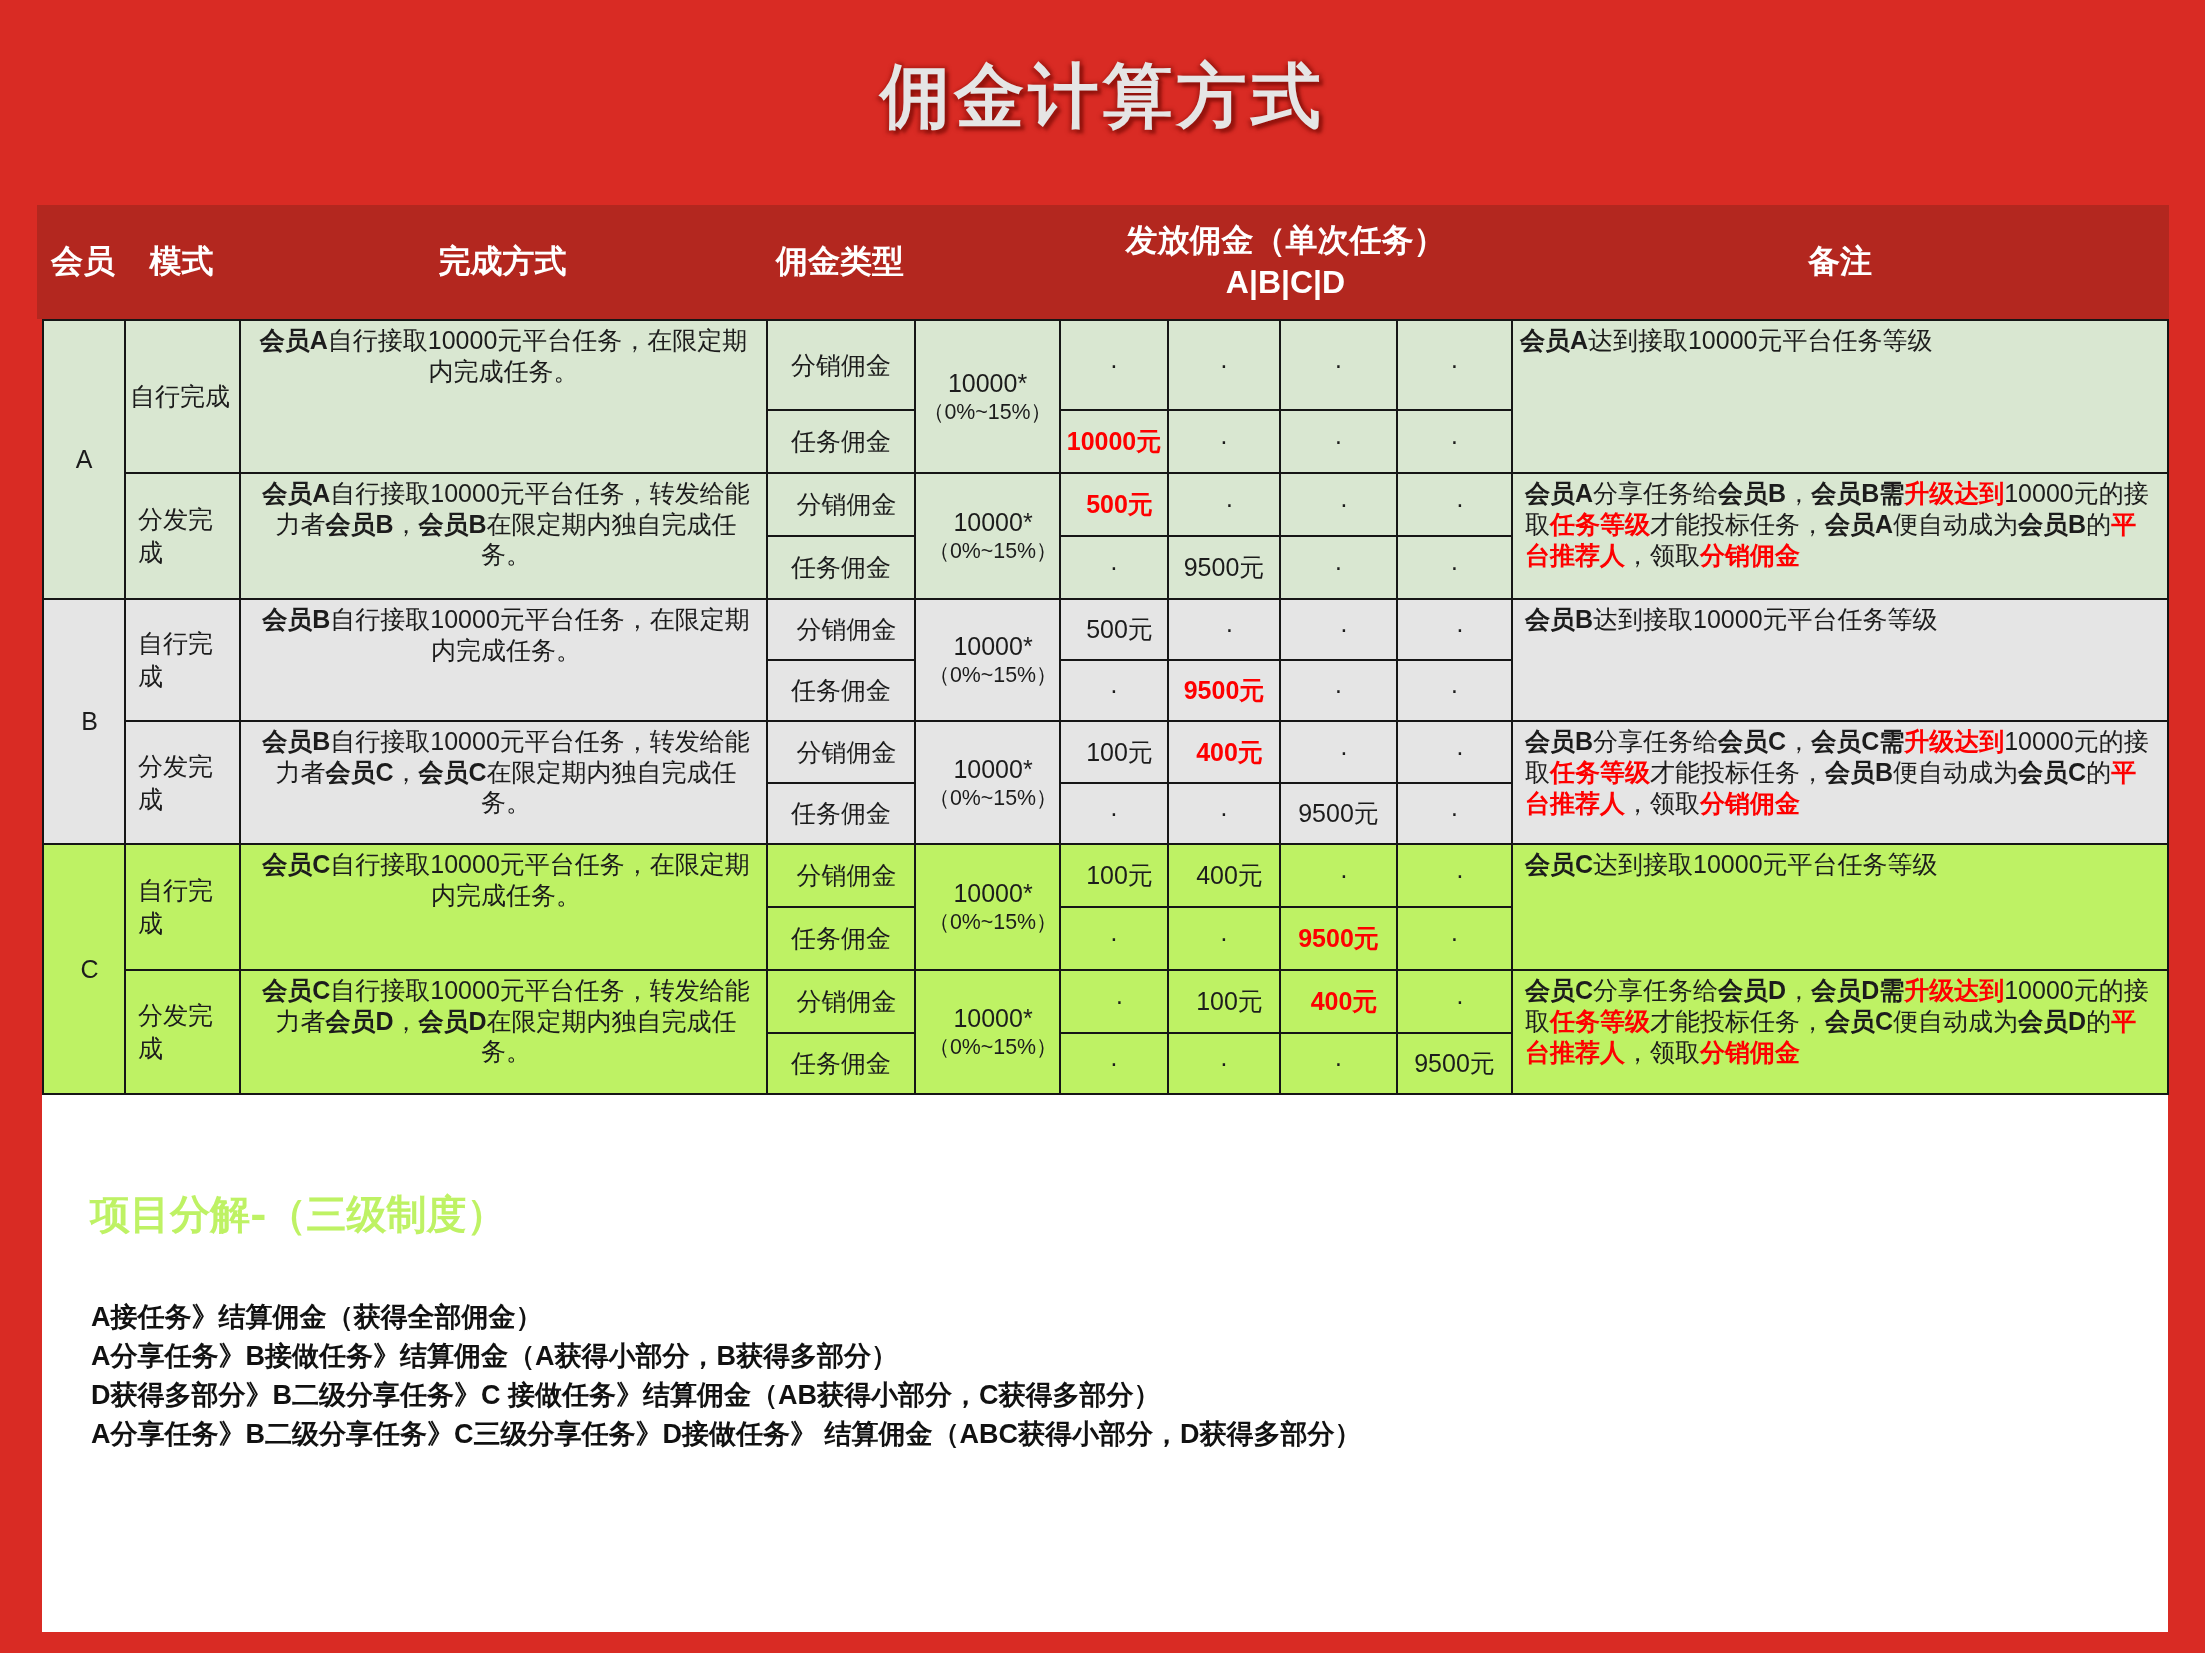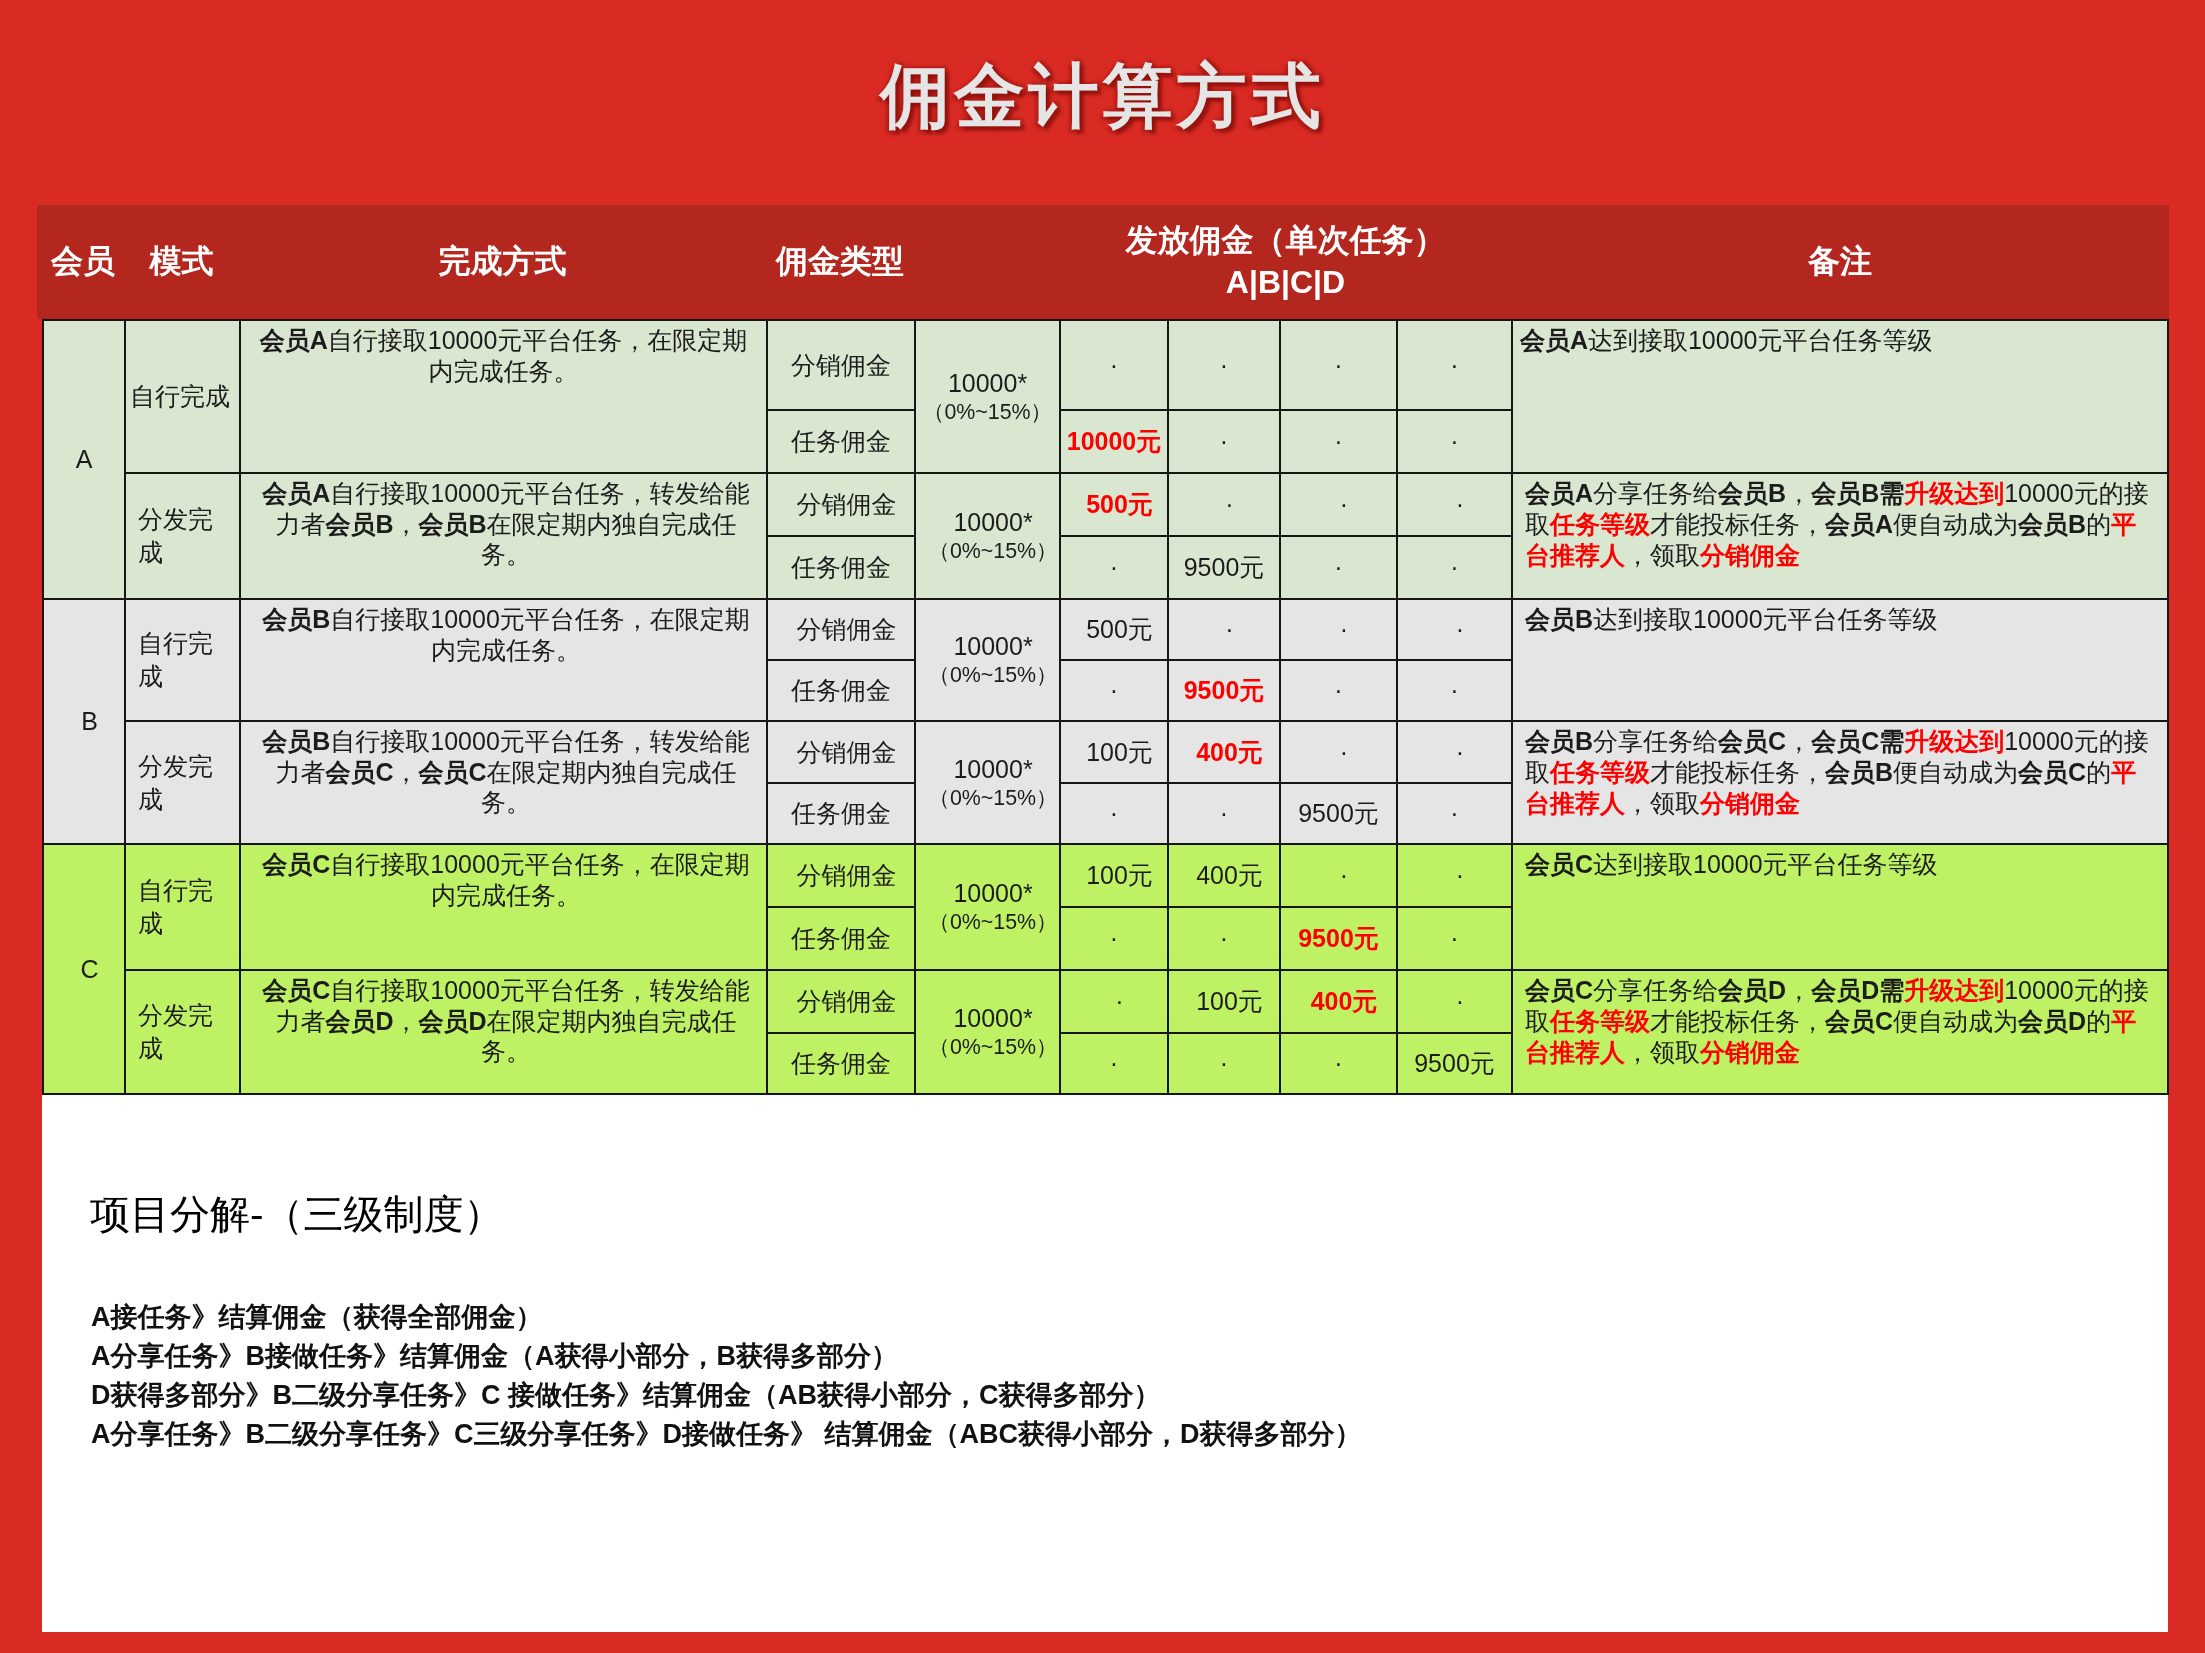--- a/index.html
+++ b/index.html
@@ -40,21 +40,21 @@
   .rb0{height:61px}.rb1{height:61px}.rb2{height:62px}.rb3{height:61px}
   .rc0{height:63px}.rc1{height:63px}.rc2{height:63px}.rc3{height:61px}
 
   
   .seg-n{font-weight:normal;}
   .seg-b{font-weight:bold;}
   .seg-r{font-weight:bold;color:#fe0000;}
 
   
   #footer-heading{position:absolute;left:90px;top:1187px;font-family:"DejaVu Serif",serif;
-    font-weight:normal;font-size:40px;color:#000000;}
+    font-weight:bold;font-size:40px;color:#bef264;}
   #footer-lines{position:absolute;left:91px;top:1298px;font-size:27px;font-weight:bold;color:#111111;}
   #footer-lines .fline{height:39px;line-height:39px;white-space:nowrap;}
 </style>
 </head>
 <body>
 
 <div id="page">
 
   <div id="band"></div>
   <div id="sheet"></div>

